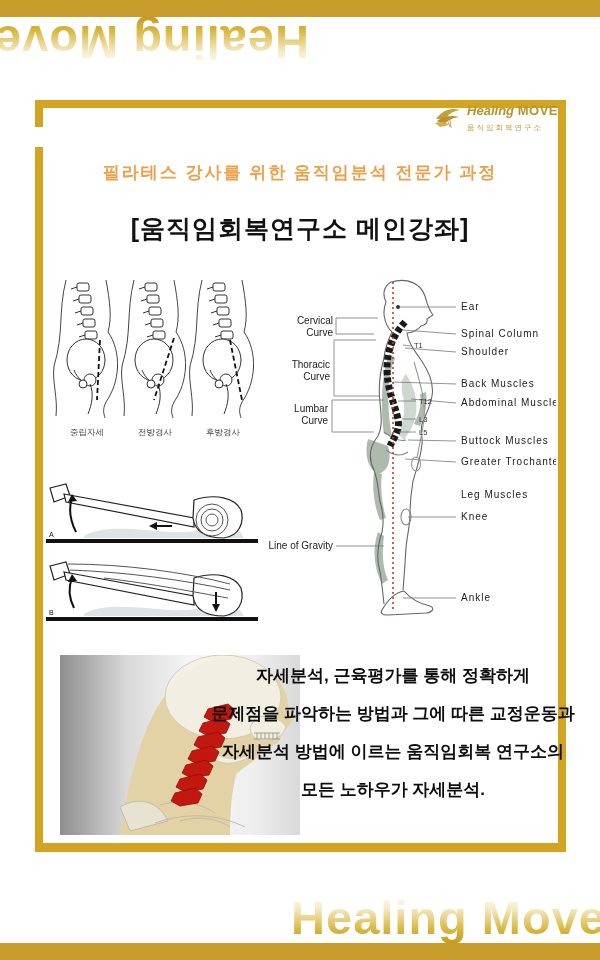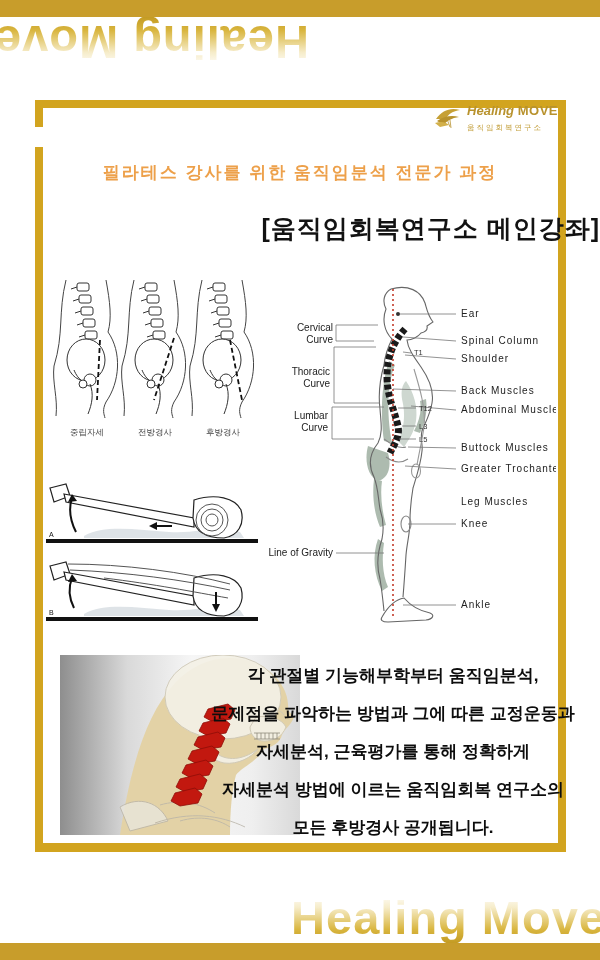--- a/index.html
+++ b/index.html
@@ -31,27 +31,27 @@
   .logo-name{font-size:13px;color:#b8922d;white-space:nowrap;}
   .logo-name .healing{font-family:Liberation Sans, sans-serif;font-style:italic;font-weight:600;}
   .logo-name .move{font-weight:800;letter-spacing:.5px;text-align:center;}
   .logo-sub{font-size:7.5px;letter-spacing:2px;color:#c09b33;white-space:nowrap;margin-top:6px;}
   
   .eyebrow{
     position:absolute;left:0;right:0;top:161px;text-align:center;
     font-size:17px;font-weight:700;letter-spacing:2px;color:#eda04a;white-space:nowrap;
   }
   .main-title{
-    position:absolute;left:0;right:0;top:212px;text-align:right;
+    position:absolute;left:0;right:0;top:212px;text-align:center;
     font-size:25px;font-weight:800;letter-spacing:1px;color:#121212;white-space:nowrap;
   }
   
   .fig{position:absolute;}
   .fig-pelvis{left:48px;top:272px;}
-  .fig-spine{left:256px;top:281px;}
+  .fig-spine{left:256px;top:274px;}
   .fig-legs{left:44px;top:480px;}
   .fig-neck{left:60px;top:655px;}
   svg text{font-family:"Liberation Sans","DejaVu Sans",sans-serif;}
   
   .desc{
     position:absolute;left:226px;top:657px;width:334px;
     display:flex;flex-direction:column;align-items:center;
   }
   .desc-line{
     white-space:nowrap;font-size:17px;font-weight:700;color:#0d0d0d;
@@ -291,25 +291,24 @@
         <path d="M138,82 l20,-5 l7,6 l-4,9 l-18,3 l-9,-5 z"></path>
         <path d="M132,96 l20,-5 l7,6 l-4,9 l-18,3 l-9,-5 z"></path>
         <path d="M126,110 l20,-5 l7,6 l-4,9 l-18,3 l-9,-5 z"></path>
         <path d="M120,124 l20,-5 l7,6 l-4,9 l-18,3 l-9,-5 z"></path>
         <path d="M115,138 l20,-5 l7,6 l-4,9 l-18,3 l-9,-5 z"></path>
       </g>
     </svg>
   </div>
 
   <div class="desc">
-    <div class="desc-line">각 관절별 기능해부학부터 움직임분석,</div>
+    <div class="desc-line">자세분석, 근육평가를 통해 정확하게</div>
     <div class="desc-line">문제점을 파악하는 방법과 그에 따른 교정운동과</div>
-    <div class="desc-line">자세분석, 근육평가를 통해 정확하게</div>
     <div class="desc-line">자세분석 방법에 이르는 움직임회복 연구소의</div>
-    <div class="desc-line">모든 후방경사 공개됩니다.</div>
+    <div class="desc-line">모든 노하우가 자세분석.</div>
   </div>
 
   <div class="brand-block bottom">
     <div class="brand-text">Healing Move</div>
     <div class="brand-bar"></div>
   </div>
 
 </div>
 
 </body></html>

